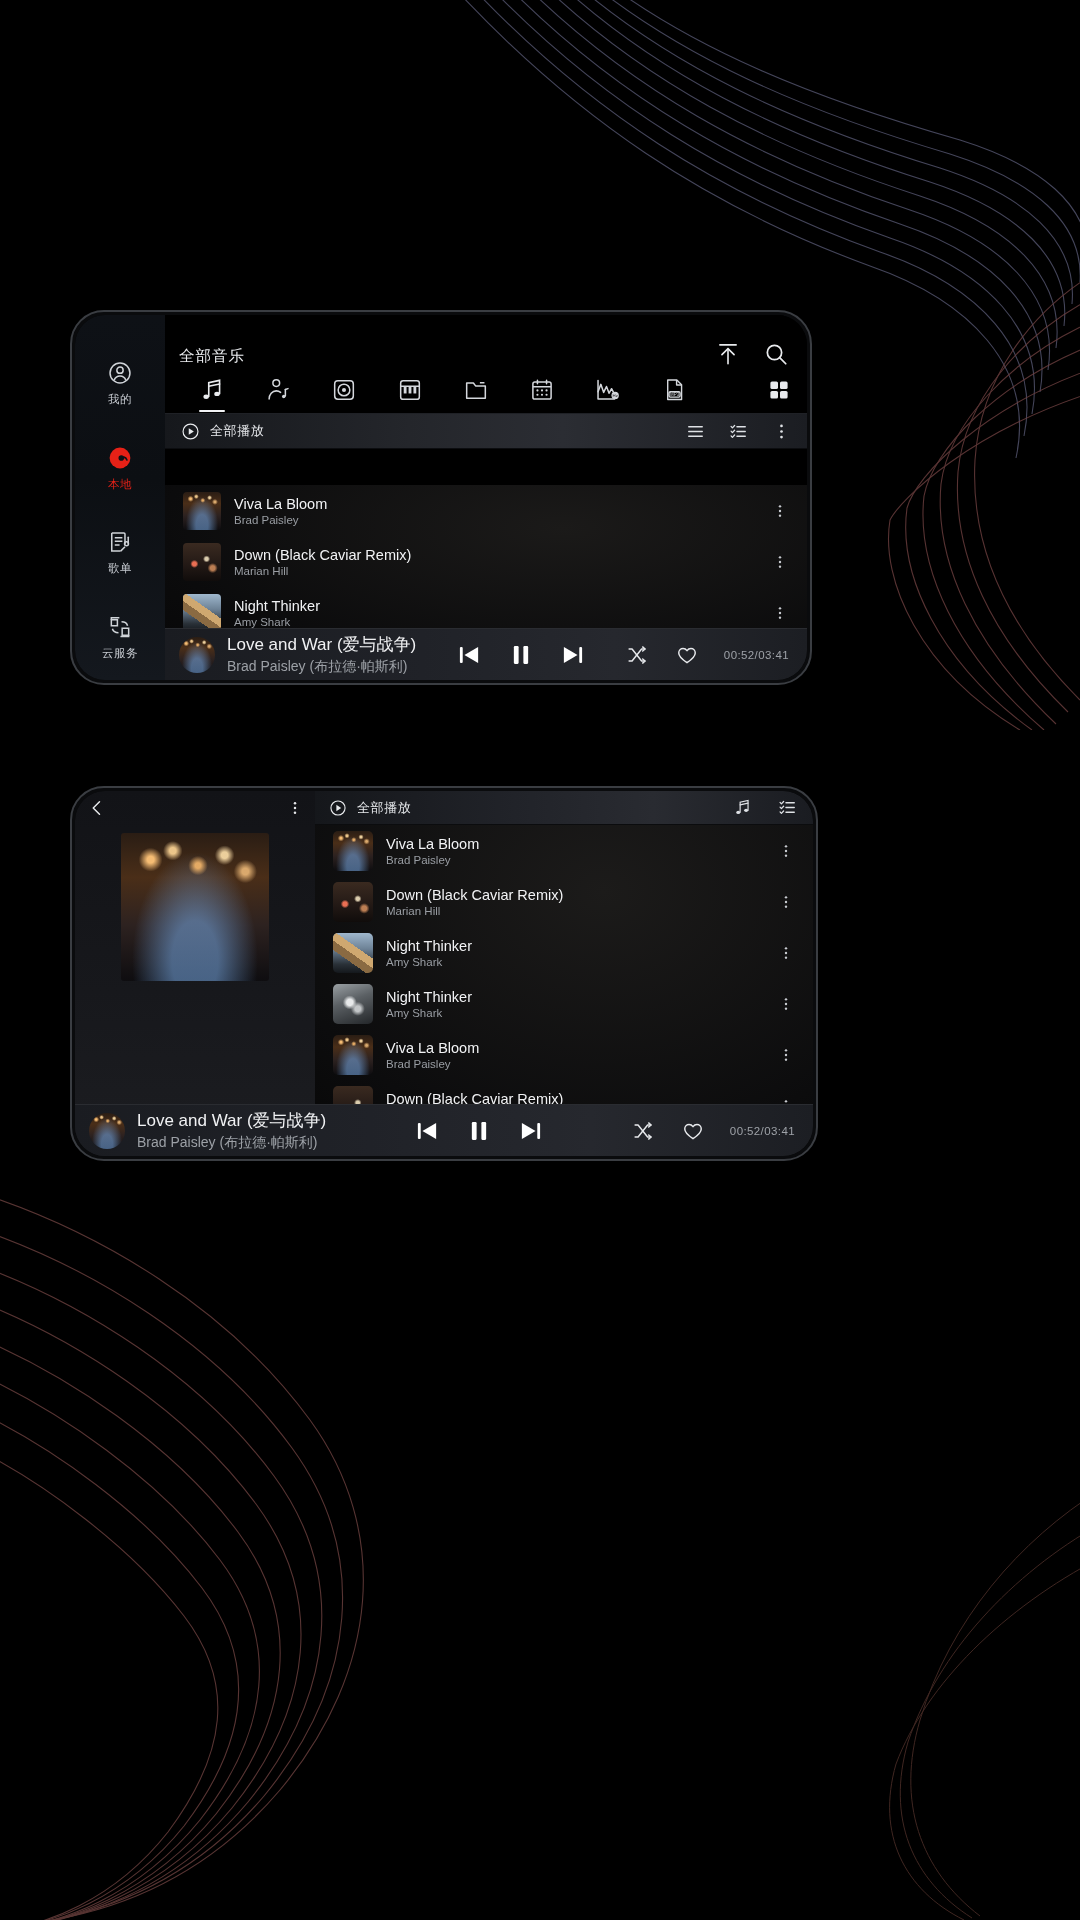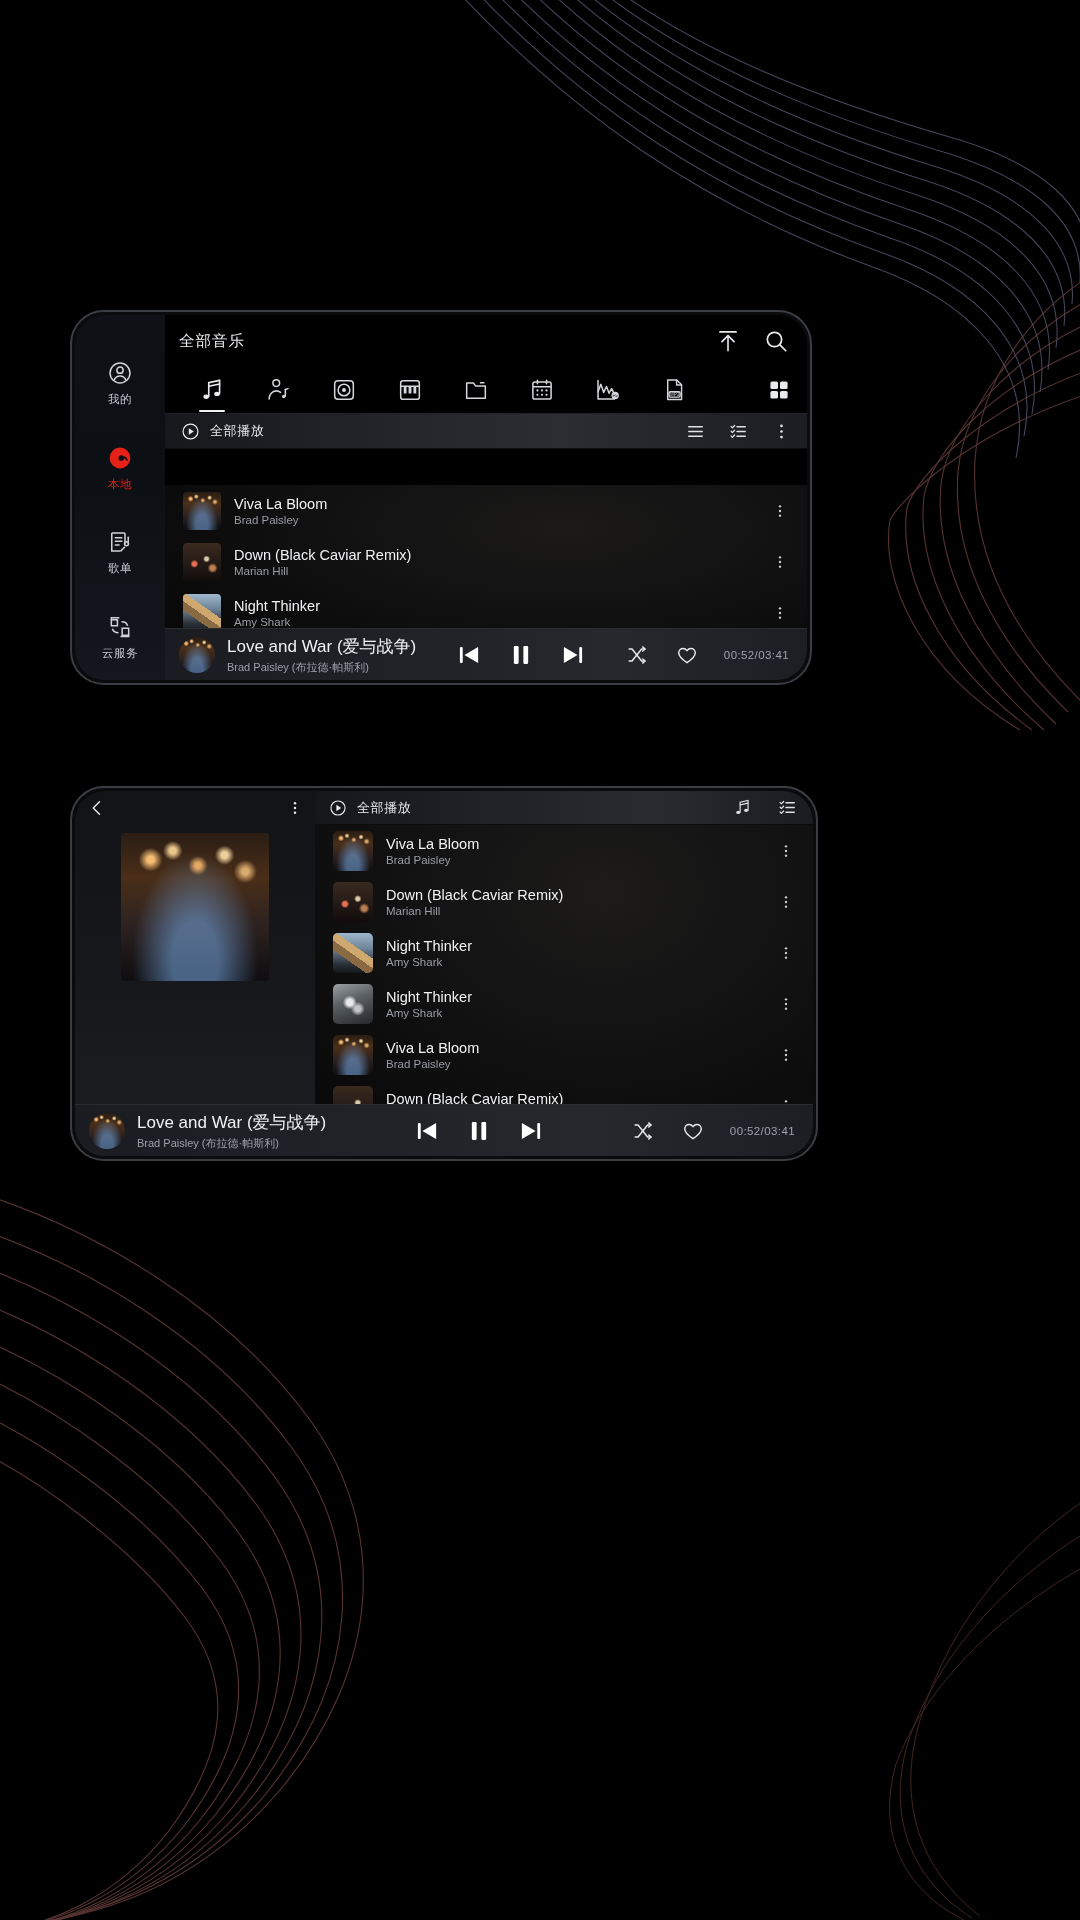--- a/index.html
+++ b/index.html
@@ -42,21 +42,21 @@
   .rail-item .ri-label{ font-size:11.5px; letter-spacing:.5px; color:#c6cad0; }
   .rail-item.active .ri-label{ color:#e62117; }
   .rail-ico{ width:26px; height:26px; display:block; }
 
   
   .main{
     position:absolute; left:90px; top:0; right:0; bottom:0;
     background:#000;
   }
   .hdr{
-    height:52px; display:flex; align-items:center; padding:0 18px 0 14px;
+    height:52px; display:flex; align-items:flex-end; padding:0 18px 0 14px;
   }
   .hdr-title{ font-size:15.5px; color:#eceef1; letter-spacing:1px; }
   .hdr-spacer{ flex:1; }
   .hdr-ico{ width:26px; height:26px; margin-left:22px; color:#e8eaed; }
 
   .tabs{
     height:46px; display:flex; align-items:center; padding-left:14px; position:relative;
   }
   .tab{
     width:66px; height:46px; display:flex; align-items:center; justify-content:center;
@@ -99,21 +99,21 @@
   
   .player{
     position:absolute; left:0; right:0; bottom:0; height:52px;
     background:linear-gradient(90deg,#1a1c21 0%, #202228 40%, #26282e 70%, #1c1e23 100%);
     display:flex; align-items:center; padding:0 18px 0 14px; gap:0;
     border-top:1px solid #2a2c31;
   }
   .player .pavatar{ width:36px; height:36px; border-radius:50%; overflow:hidden; flex:0 0 auto; }
   .player .pmeta{ margin-left:12px; min-width:0; }
   .player .pt{ font-size:17px; color:#f0f1f3; white-space:nowrap; }
-  .player .pa2{ font-size:11px; color:#9ca0a6; white-space:nowrap; margin-top:2px; }
+  .player .pa2{ font-size:14px; color:#9ca0a6; white-space:nowrap; margin-top:2px; }
   .player .pspace1{ flex:1; }
   .player .ctrls{ display:flex; align-items:center; gap:26px; color:#fff; }
   .player .ctrls svg{ display:block; }
   .player .pspace2{ flex:1; }
   .player .extras{ display:flex; align-items:center; gap:28px; color:#e7e9ec; }
   .player .extras svg{ width:22px; height:22px; display:block; }
   .player .ptime{ font-size:11.5px; color:#9ea2a8; margin-left:26px; letter-spacing:.4px; white-space:nowrap; }
 
   
   .album-pane{

